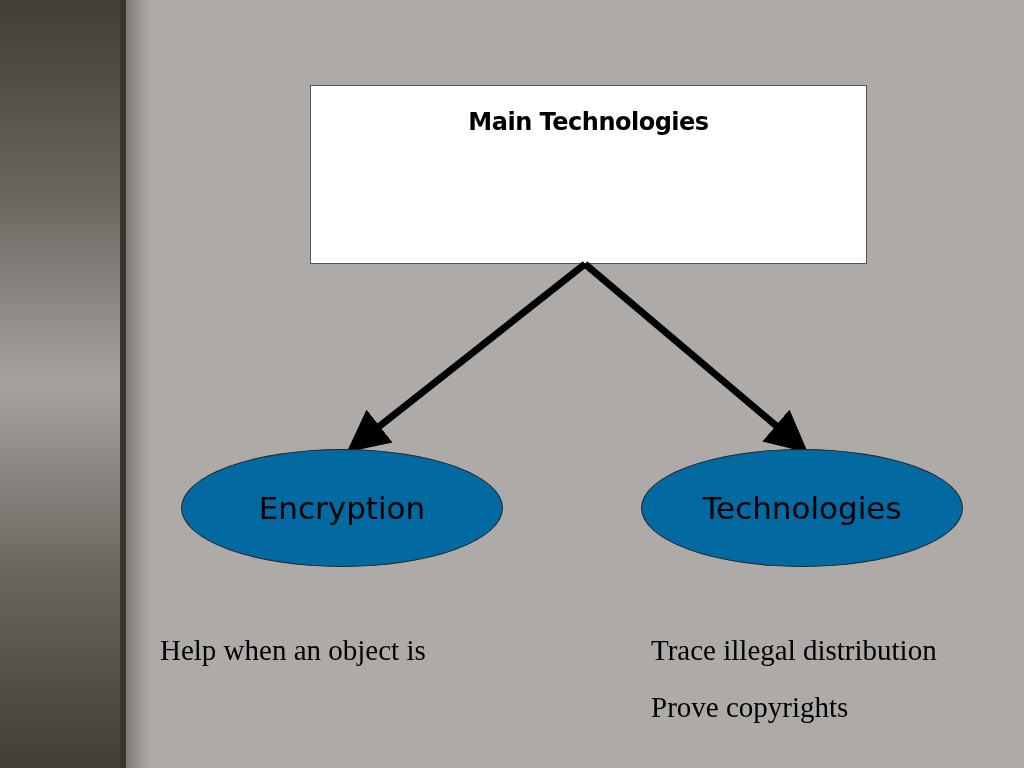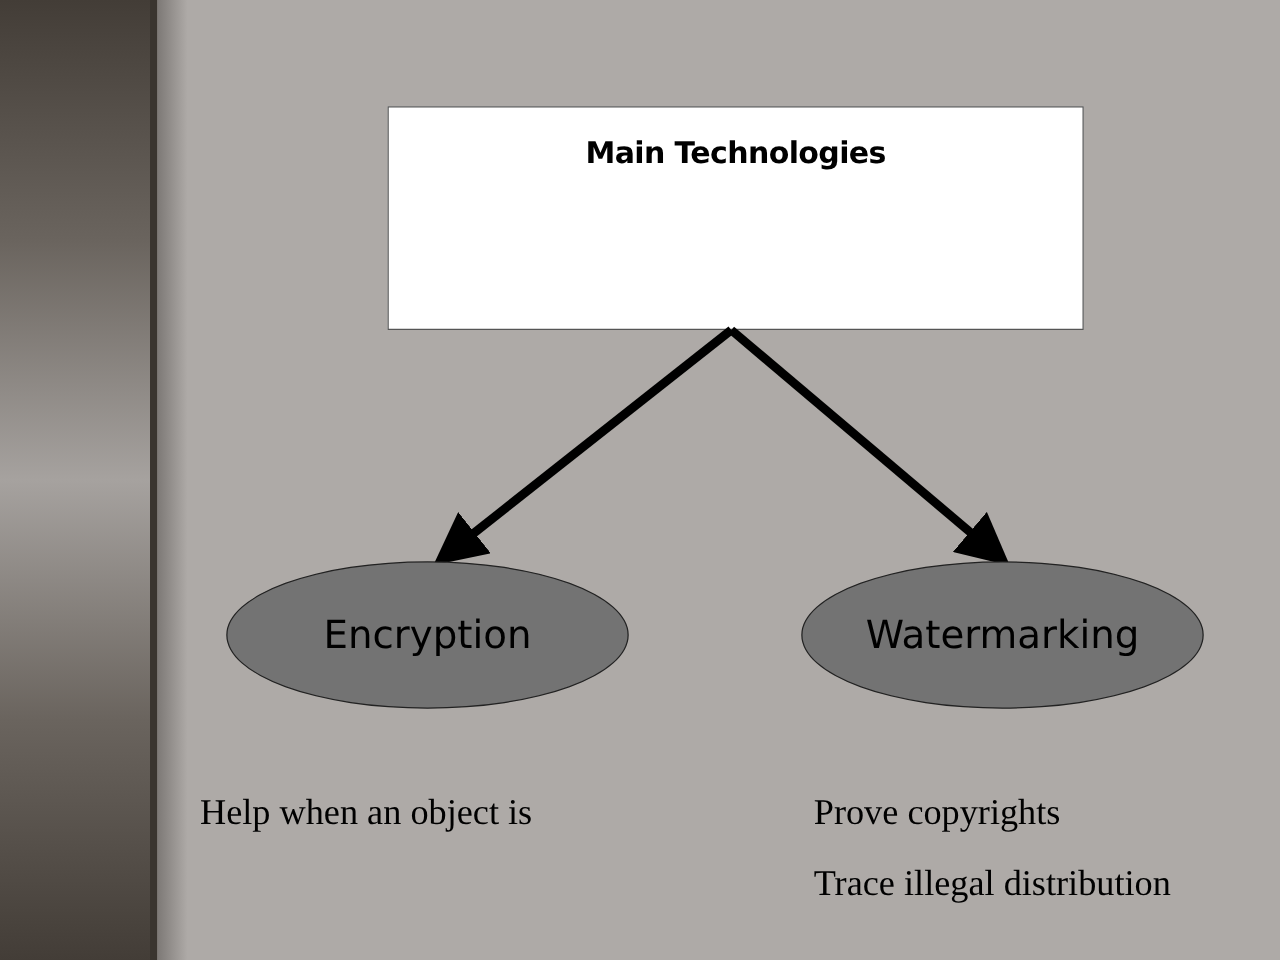--- a/index.html
+++ b/index.html
@@ -25,21 +25,21 @@
     background: #ffffff; border: 1px solid #555;
     text-align: center; color: #000;
     font-family: "DejaVu Sans", sans-serif;
   }
   .title-main { font-weight: bold; font-size: 24px; margin-top: 22px; letter-spacing: -0.5px; }
   .title-line { font-size: 31px; line-height: 46px; }
   .title-line.first { margin-top: 0px; }
   svg.arrows { position: absolute; left: 0; top: 0; }
   .ellipse {
     position: absolute; width: 322px; height: 118px; border-radius: 50%;
-    background: #737373; border: 1px solid #222;
+    background: #0369a1; border: 1px solid #222;
     display: flex; align-items: center; justify-content: center;
     font-size: 31px; color: #000; box-sizing: border-box;
   }
   .ellipse.enc { left: 181px; top: 449px; }
   .ellipse.wat { left: 641px; top: 449px; }
   .desc {
     position: absolute; font-family: "Liberation Serif", serif; font-size: 29px; line-height: 37px; color: #000;
   }
   .desc.left { left: 160px; top: 612px; }
   .desc.right { left: 651px; top: 612px; }
@@ -63,22 +63,22 @@
     </marker>
   </defs>
   <line x1="585" y1="264" x2="362" y2="440" stroke="#000" stroke-width="7" marker-end="url(#ah)"></line>
   <line x1="585" y1="264" x2="793" y2="440" stroke="#000" stroke-width="7" marker-end="url(#ah)"></line>
 </svg>
 
 <div class="ellipse enc">
   <span>Encryption</span>
 </div>
 <div class="ellipse wat">
-  <span>Watermarking</span>
+  <span>Technologies</span>
 </div>
 
 <div class="desc left">
   <div>Help when an object is</div>
 </div>
 <div class="desc right">
+  <div>Trace illegal distribution</div>
   <div>Prove copyrights</div>
-  <div>Trace illegal distribution</div>
 </div>
 
 </body></html>

